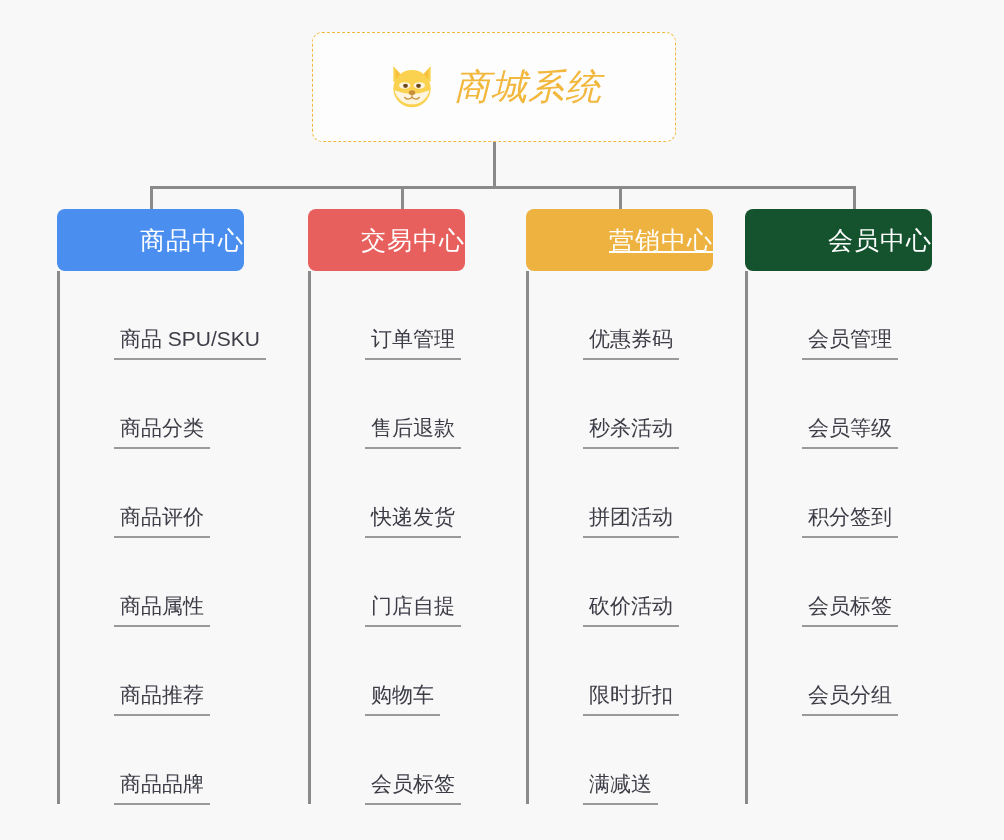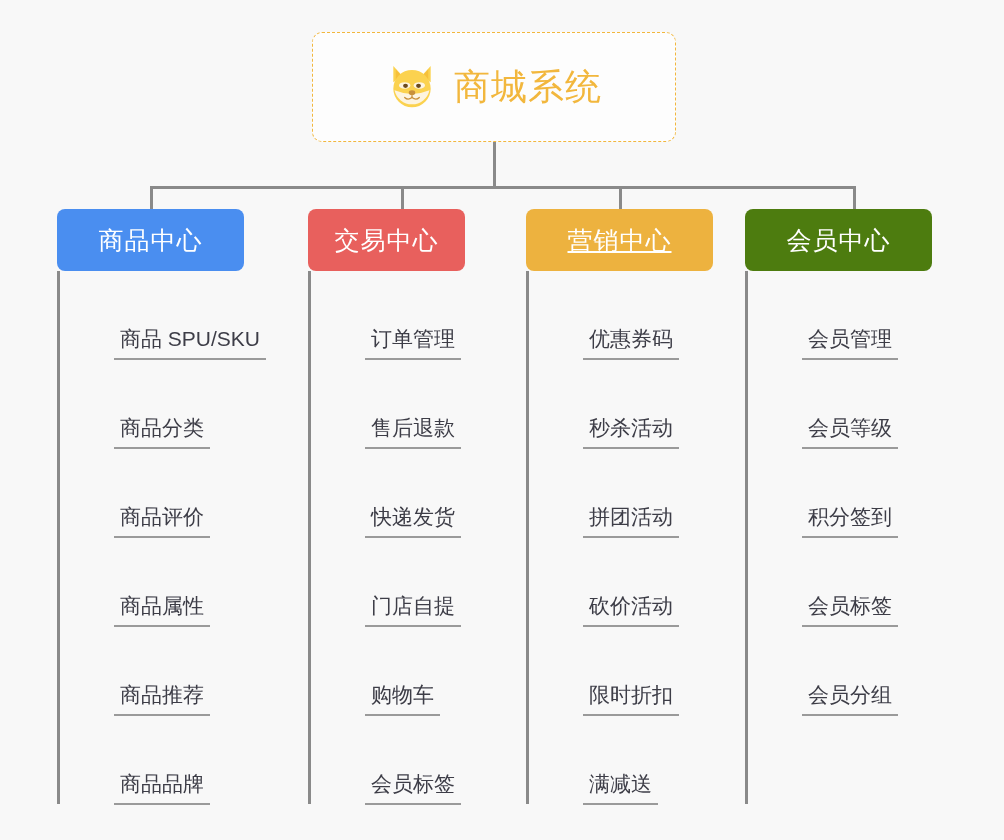--- a/index.html
+++ b/index.html
@@ -30,20 +30,21 @@
     width: 364px;
     height: 110px;
     box-sizing: border-box;
     background: #fdfdfd;
     border: 1.5px dashed #f0b949;
     border-radius: 10px;
     display: flex;
     align-items: center;
     justify-content: center;
     gap: 16px;
+    font-style: italic;
   }
   .root-title {
     font-size: 36px;
     color: #f2b73d;
     letter-spacing: 1px;
     line-height: 1;
     white-space: nowrap;
   }
   .shiba-icon {
     width: 52px;
@@ -79,21 +80,21 @@
   .column {
     position: absolute;
     top: 209px;
   }
   .cat-box {
     box-sizing: border-box;
     height: 62px;
     border-radius: 8px;
     display: flex;
     align-items: center;
-    justify-content: center;
+    justify-content: flex-end;
     color: #ffffff;
     font-size: 25px;
     letter-spacing: 1px;
     white-space: nowrap;
   }
 
   
   .trunk {
     position: absolute;
     left: 0px;
@@ -250,21 +251,21 @@
       <li class="leaf-item">
           <span class="leaf-label">限时折扣</span>
         </li>
       <li class="leaf-item">
           <span class="leaf-label">满减送</span>
         </li>
     </ul>
   </div>
 
   <div class="column" id="col-3">
-    <div class="cat-box" style="background: #4d7c0f;">
+    <div class="cat-box" style="background: #14532d;">
       <span>会员中心</span>
     </div>
     <div class="trunk" style="height: 533px; background: rgb(138, 138, 138);"></div>
     <ul class="leaf-list">
       <li class="leaf-item">
           <span class="leaf-label">会员管理</span>
         </li>
       <li class="leaf-item">
           <span class="leaf-label">会员等级</span>
         </li>

